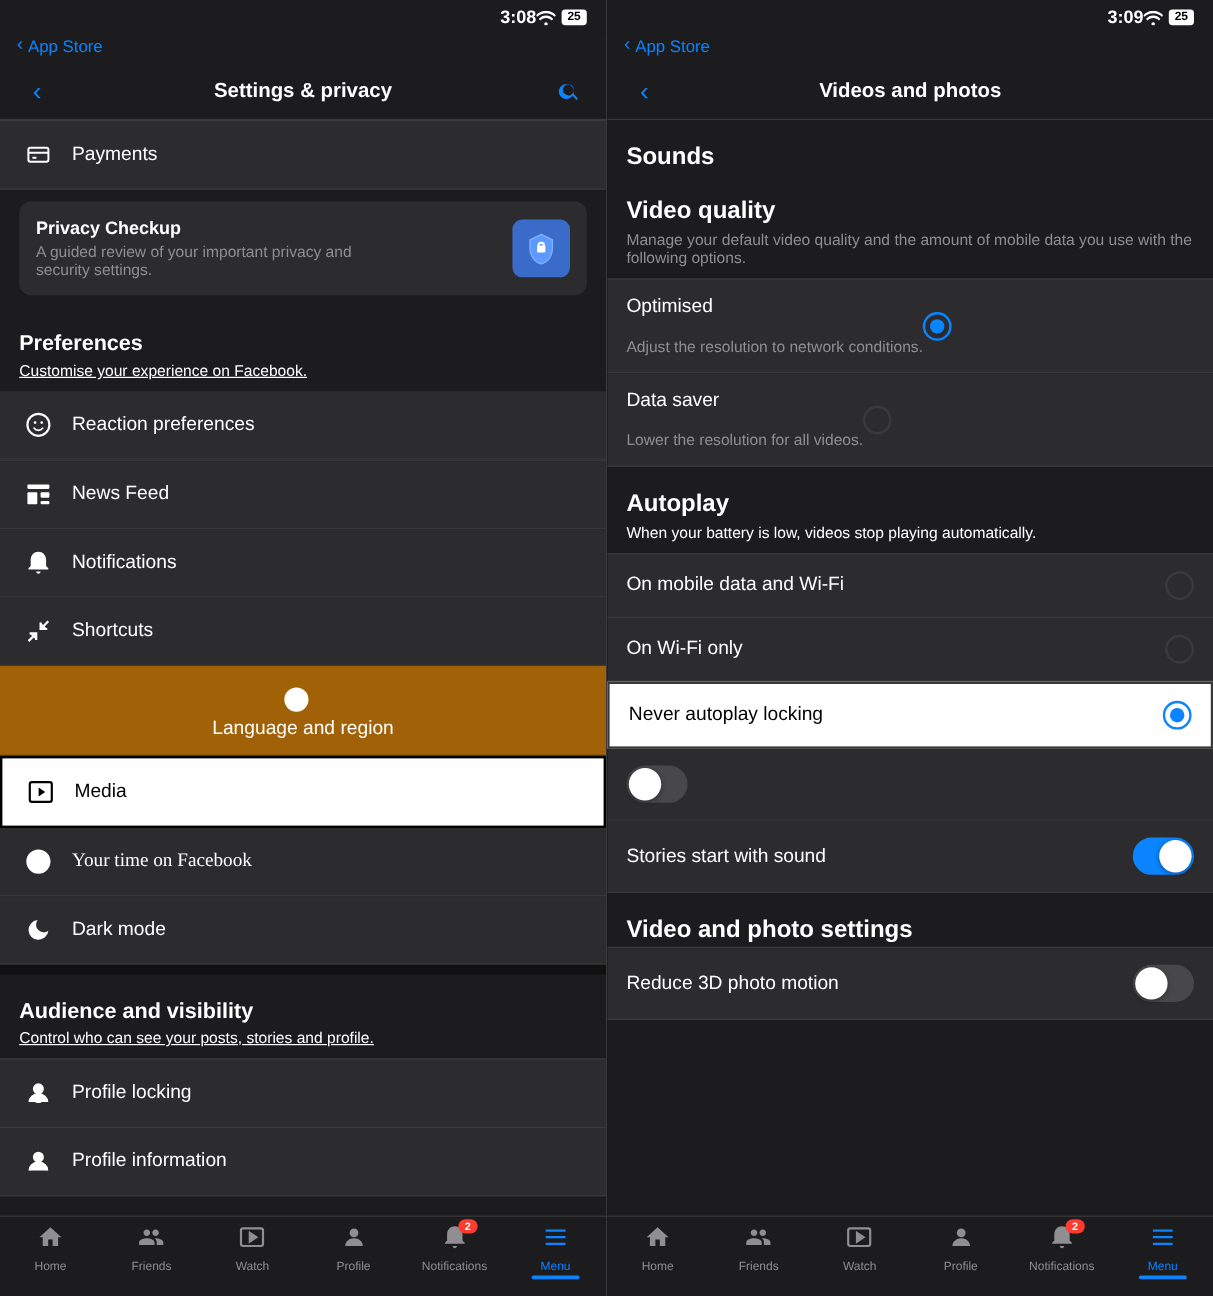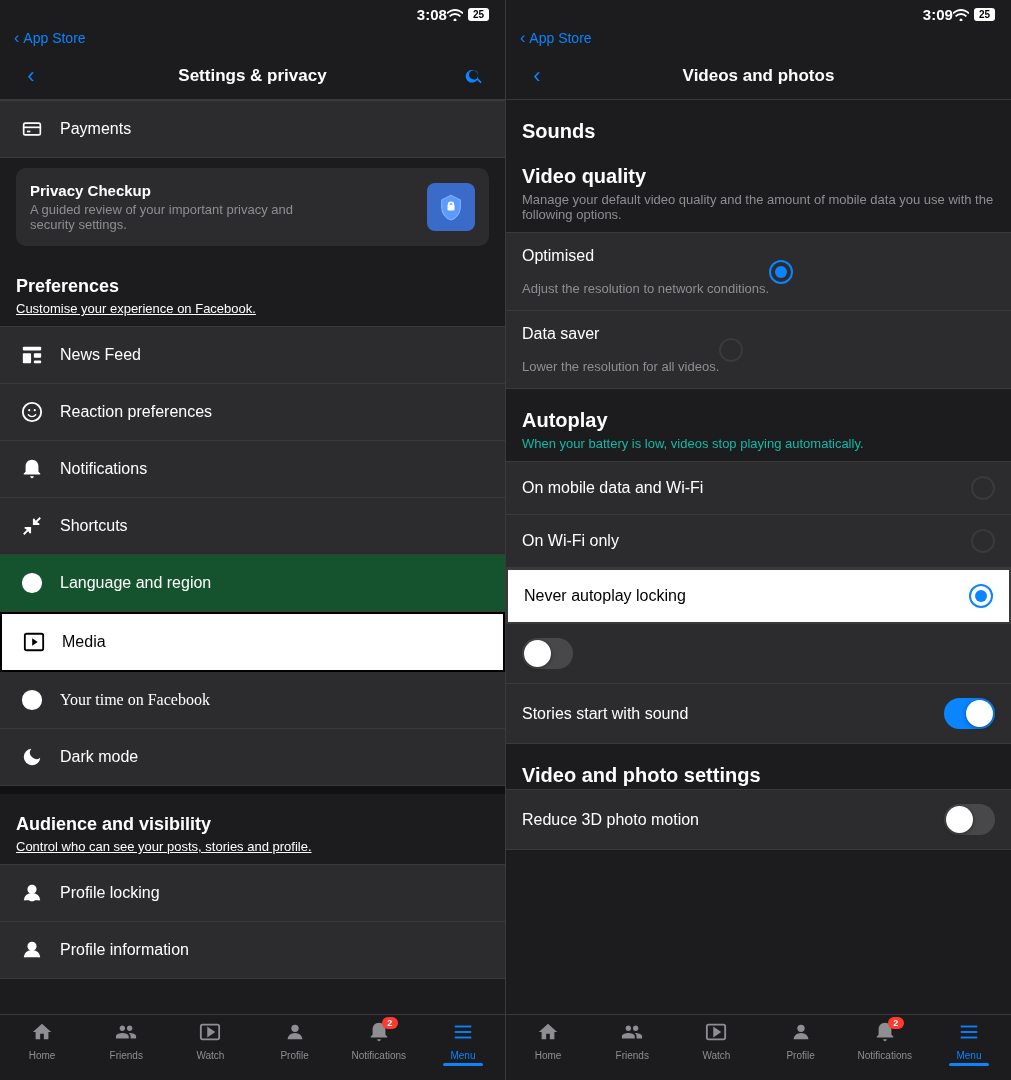--- a/index.html
+++ b/index.html
@@ -246,21 +246,21 @@
     .subsection-desc {
       padding: 2px 16px 10px;
       font-size: 13px;
       color: #8e8e93;
     }
 
     
     .autoplay-note {
       padding: 2px 16px 10px;
       font-size: 13px;
-      color: #14b8a6;
+      color: #ffffff;
     }
   </style>
 </head>
 <body>
 
 <div class="panel panel-left">
 
   <div class="status-bar">
     <span class="status-time">3:08</span>
     <div class="status-icons">
@@ -310,66 +310,66 @@
           <path d="M12 2L4 6v6c0 5.25 3.5 10 8 11 4.5-1 8-5.75 8-11V6l-8-4z" fill="#5c9aff" stroke="#7fb0ff" stroke-width="1"></path>
           <rect x="9" y="10" width="6" height="5" rx="1" fill="#fff"></rect>
           <circle cx="12" cy="10" r="2" fill="none" stroke="#fff" stroke-width="1.5"></circle>
         </svg>
       </div>
     </div>
 
     <div class="list-section-title">Preferences</div>
     <div class="list-section-subtitle">Customise your experience on Facebook.</div>
 
+    <div class="settings-item" style="background:#2c2c2e;">
+      <div class="settings-item-icon">
+        <svg width="22" height="22" viewBox="0 0 24 24" fill="#fff">
+          <circle cx="12" cy="12" r="10" fill="none" stroke="#fff" stroke-width="2"></circle>
+          <path d="M8 15s1.5 2 4 2 4-2 4-2" stroke="#fff" stroke-width="1.5" fill="none" stroke-linecap="round"></path>
+          <circle cx="9" cy="10" r="1.2" fill="#fff"></circle>
+          <circle cx="15" cy="10" r="1.2" fill="#fff"></circle>
+        </svg>
+      </div>
+      <span class="settings-item-label">Reaction preferences</span>
+    </div>
+
     <div class="settings-item" style="background:#2c2c2e; border-top:1px solid #3a3a3a;">
       <div class="settings-item-icon">
         <svg width="22" height="22" viewBox="0 0 24 24" fill="#fff">
           <rect x="2" y="3" width="20" height="4" rx="1" fill="#fff"></rect>
           <rect x="2" y="10" width="9" height="11" rx="1" fill="#fff"></rect>
           <rect x="14" y="10" width="8" height="5" rx="1" fill="#fff"></rect>
           <rect x="14" y="18" width="8" height="3" rx="1" fill="#fff"></rect>
         </svg>
       </div>
       <span class="settings-item-label">News Feed</span>
     </div>
 
     <div class="settings-item" style="background:#2c2c2e;">
       <div class="settings-item-icon">
         <svg width="22" height="22" viewBox="0 0 24 24" fill="#fff">
-          <circle cx="12" cy="12" r="10" fill="none" stroke="#fff" stroke-width="2"></circle>
-          <path d="M8 15s1.5 2 4 2 4-2 4-2" stroke="#fff" stroke-width="1.5" fill="none" stroke-linecap="round"></path>
-          <circle cx="9" cy="10" r="1.2" fill="#fff"></circle>
-          <circle cx="15" cy="10" r="1.2" fill="#fff"></circle>
-        </svg>
-      </div>
-      <span class="settings-item-label">Reaction preferences</span>
-    </div>
-
-    <div class="settings-item" style="background:#2c2c2e;">
-      <div class="settings-item-icon">
-        <svg width="22" height="22" viewBox="0 0 24 24" fill="#fff">
           <path d="M12 2C8.1 2 5 5.1 5 9v6l-2 2v1h18v-1l-2-2V9c0-3.9-3.1-7-7-7zm0 20c1.1 0 2-.9 2-2h-4c0 1.1.9 2 2 2z"></path>
         </svg>
       </div>
       <span class="settings-item-label">Notifications</span>
     </div>
 
     <div class="settings-item" style="background:#2c2c2e;">
       <div class="settings-item-icon">
         <svg width="22" height="22" viewBox="0 0 24 24" fill="none" stroke="#fff" stroke-width="2">
           <polyline points="4 14 10 14 10 20"></polyline>
           <polyline points="20 10 14 10 14 4"></polyline>
           <line x1="14" y1="10" x2="21" y2="3"></line>
           <line x1="3" y1="21" x2="10" y2="14"></line>
         </svg>
       </div>
       <span class="settings-item-label">Shortcuts</span>
     </div>
 
-    <div class="settings-item" style="background:#14532d;">
+    <div class="settings-item" style="background:#a16207;flex-direction:column;">
       <div class="settings-item-icon">
         <svg width="22" height="22" viewBox="0 0 24 24" fill="none" stroke="#fff" stroke-width="2">
           <circle cx="12" cy="12" r="10"></circle>
           <line x1="2" y1="12" x2="22" y2="12"></line>
           <path d="M12 2a15 15 0 0 1 0 20M12 2a15 15 0 0 0 0 20"></path>
         </svg>
       </div>
       <span class="settings-item-label">Language and region</span>
     </div>
 

